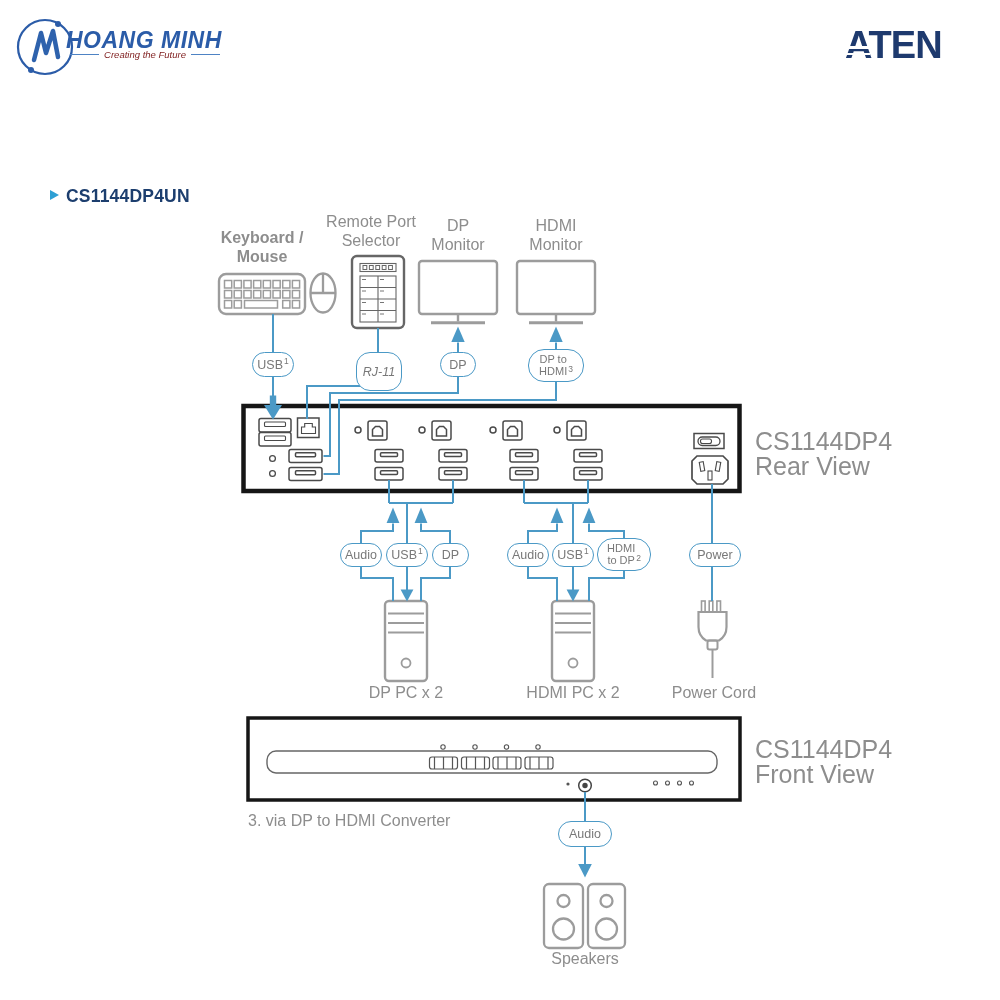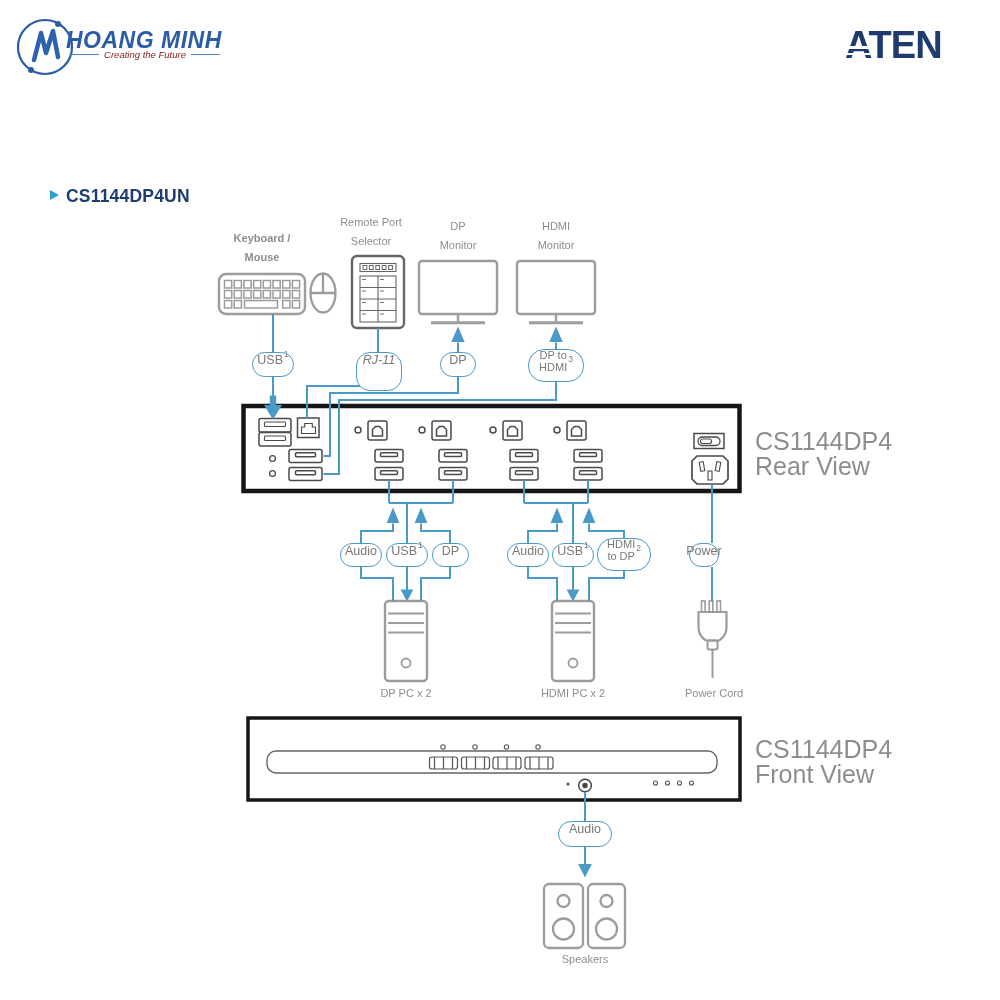--- a/index.html
+++ b/index.html
@@ -18,30 +18,30 @@
   .aten-stripe{position:absolute;background:#fff;height:2.6px;width:27px;left:843px;}
 
   
   .title-arrow{position:absolute;left:50px;top:190px;width:0;height:0;
       border-left:9px solid #2E9FD4;border-top:5.5px solid transparent;
       border-bottom:5.5px solid transparent;}
   .title-text{position:absolute;left:66px;top:186px;color:#1C3E6E;
       font-size:17.5px;font-weight:bold;letter-spacing:.2px;}
 
   
-  .lbl{position:absolute;color:#8D8D8D;font-size:11px;line-height:18.5px;
+  .lbl{position:absolute;color:#8D8D8D;font-size:16px;line-height:18.5px;
       text-align:center;white-space:pre-line;transform:translateX(-50%);}
   .viewlbl{position:absolute;left:755px;color:#8D8D8D;font-size:25px;
       line-height:25px;white-space:pre-line;}
   .notes{position:absolute;left:248px;top:810px;color:#8D8D8D;
       font-size:16px;line-height:21.5px;}
 
   
   .pill{position:absolute;border:1.7px solid #4B99C6;border-radius:14px;
-      background:#fff;color:#787878;display:flex;align-items:flex-start;
+      background:#fff;color:#787878;display:flex;align-items:center;
       justify-content:center;font-size:12.5px;box-sizing:border-box;z-index:3;}
   .pill .txt{white-space:pre-line;text-align:center;}
   .pill .sup{font-size:8.5px;position:relative;top:-4px;margin-left:1px;}
   .pill.two{font-size:11px;line-height:11.5px;border-radius:16px;}
   .pill.two .sup{top:4px;}
 
   svg{position:absolute;left:0;top:0;}
 </style>
 </head>
 <body>
@@ -335,21 +335,22 @@
 <div class="pill" style="left:552px;top:543px;width:42px;height:24px;">
   <span class="txt">USB</span>
     <span class="sup">1</span>
 </div>
 <div class="pill two" style="left:597px;top:538px;width:54px;height:33px;">
   <span class="txt">HDMI
 to DP</span>
     <span class="sup">2</span>
 </div>
 
-<div class="pill" style="left:689px;top:543px;width:30px;height:24px;">
+<div class="pill" style="left:689px;top:543px;width:52px;height:24px;">
   <span class="txt">Power</span>
 </div>
 <div class="pill" style="left:558px;top:821px;width:54px;height:26px;">
   <span class="txt">Audio</span>
 </div>
 
 <div class="notes">
+  <div>3. via DP to HDMI Converter</div>
 </div>
 
 </body></html>

